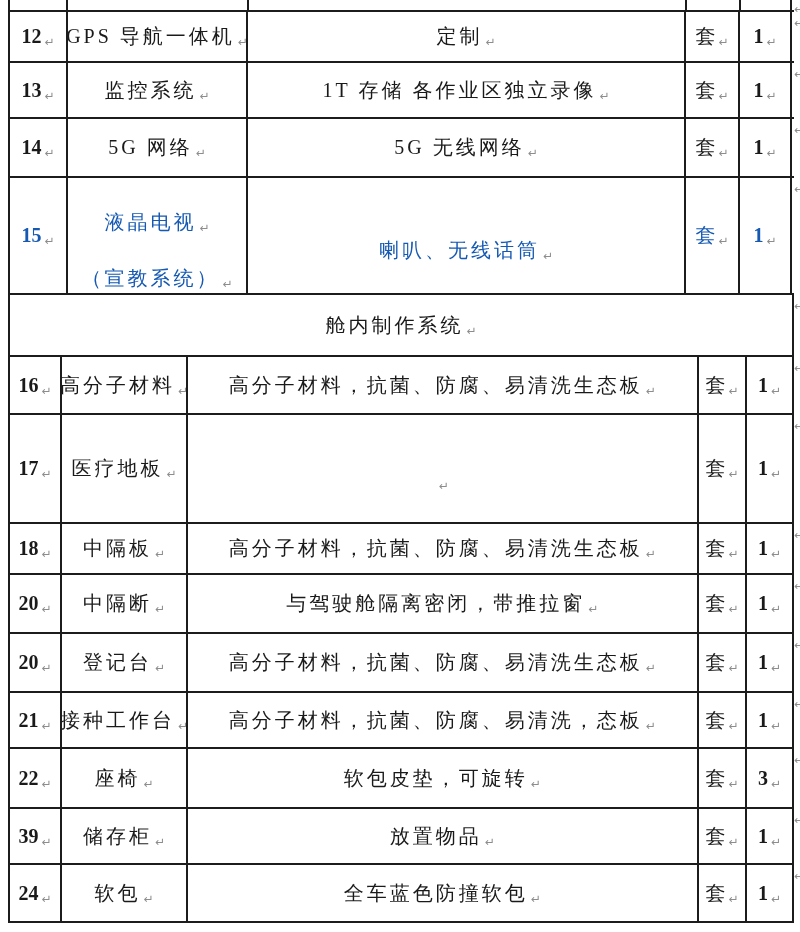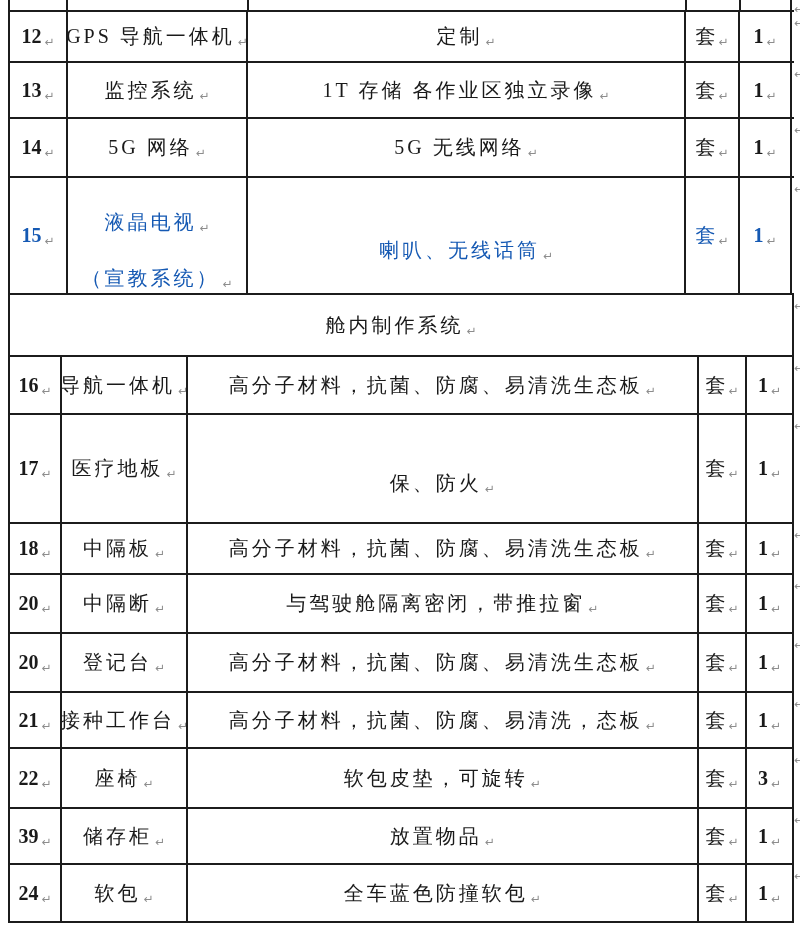--- a/index.html
+++ b/index.html
@@ -211,21 +211,21 @@
 
     <div class="row h58">
       <div class="cell c1">
         <span class="inner">
             <span class="txt num">16</span>
             <span class="mark">↵</span>
           </span>
       </div>
       <div class="cell c2b">
         <span class="inner">
-            <span class="txt">导航一体机</span>
+            <span class="txt">高分子材料</span>
             <span class="mark">↵</span>
           </span>
       </div>
       <div class="cell c3b">
         <span class="inner">
             <span class="txt">高分子材料，抗菌、防腐、易清洗生态板</span>
             <span class="mark">↵</span>
           </span>
       </div>
       <div class="cell c4">
@@ -250,21 +250,20 @@
           </span>
       </div>
       <div class="cell c2b">
         <span class="inner">
             <span class="txt">医疗地板</span>
             <span class="mark">↵</span>
           </span>
       </div>
       <div class="cell c3b lines">
         <div class="ln">
-            <span class="txt">保、防火</span>
             <span class="mark">↵</span>
           </div>
       </div>
       <div class="cell c4">
         <span class="inner">
             <span class="txt">套</span>
             <span class="mark">↵</span>
           </span>
       </div>
       <div class="cell c5">

